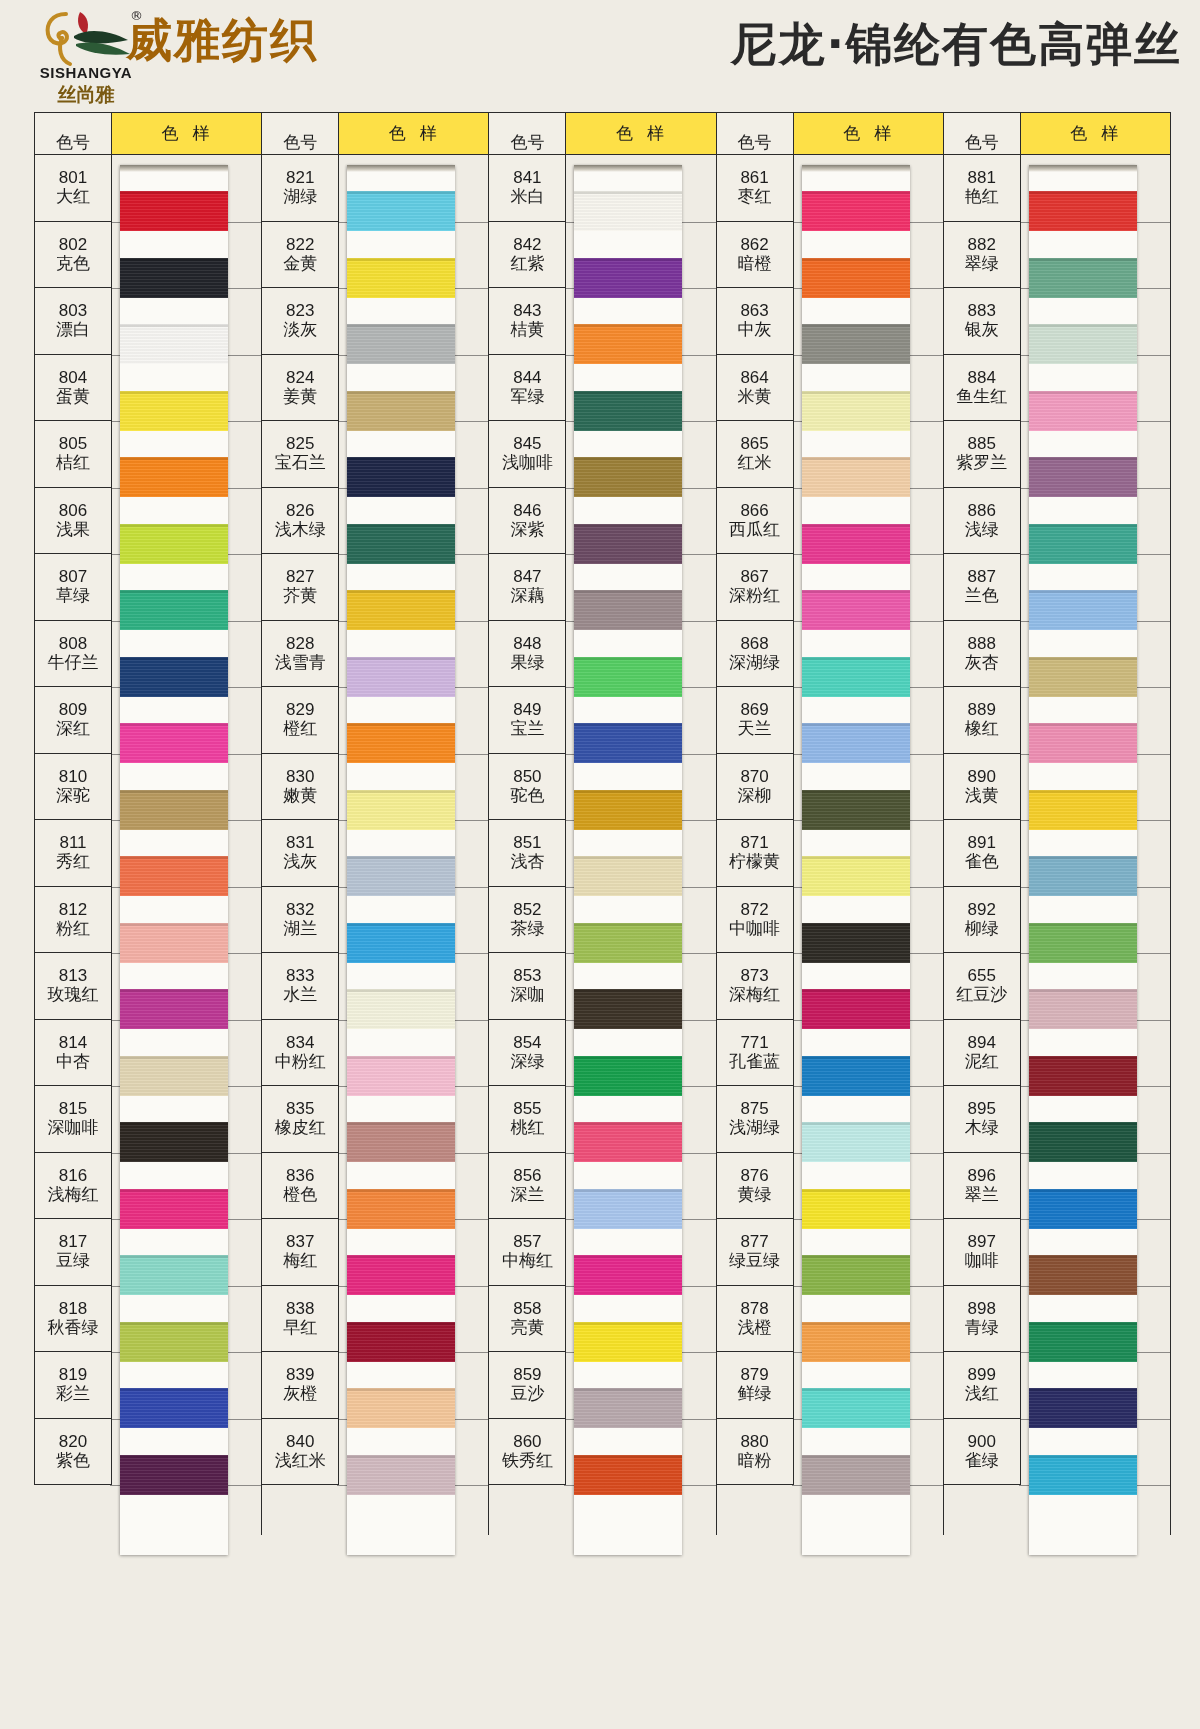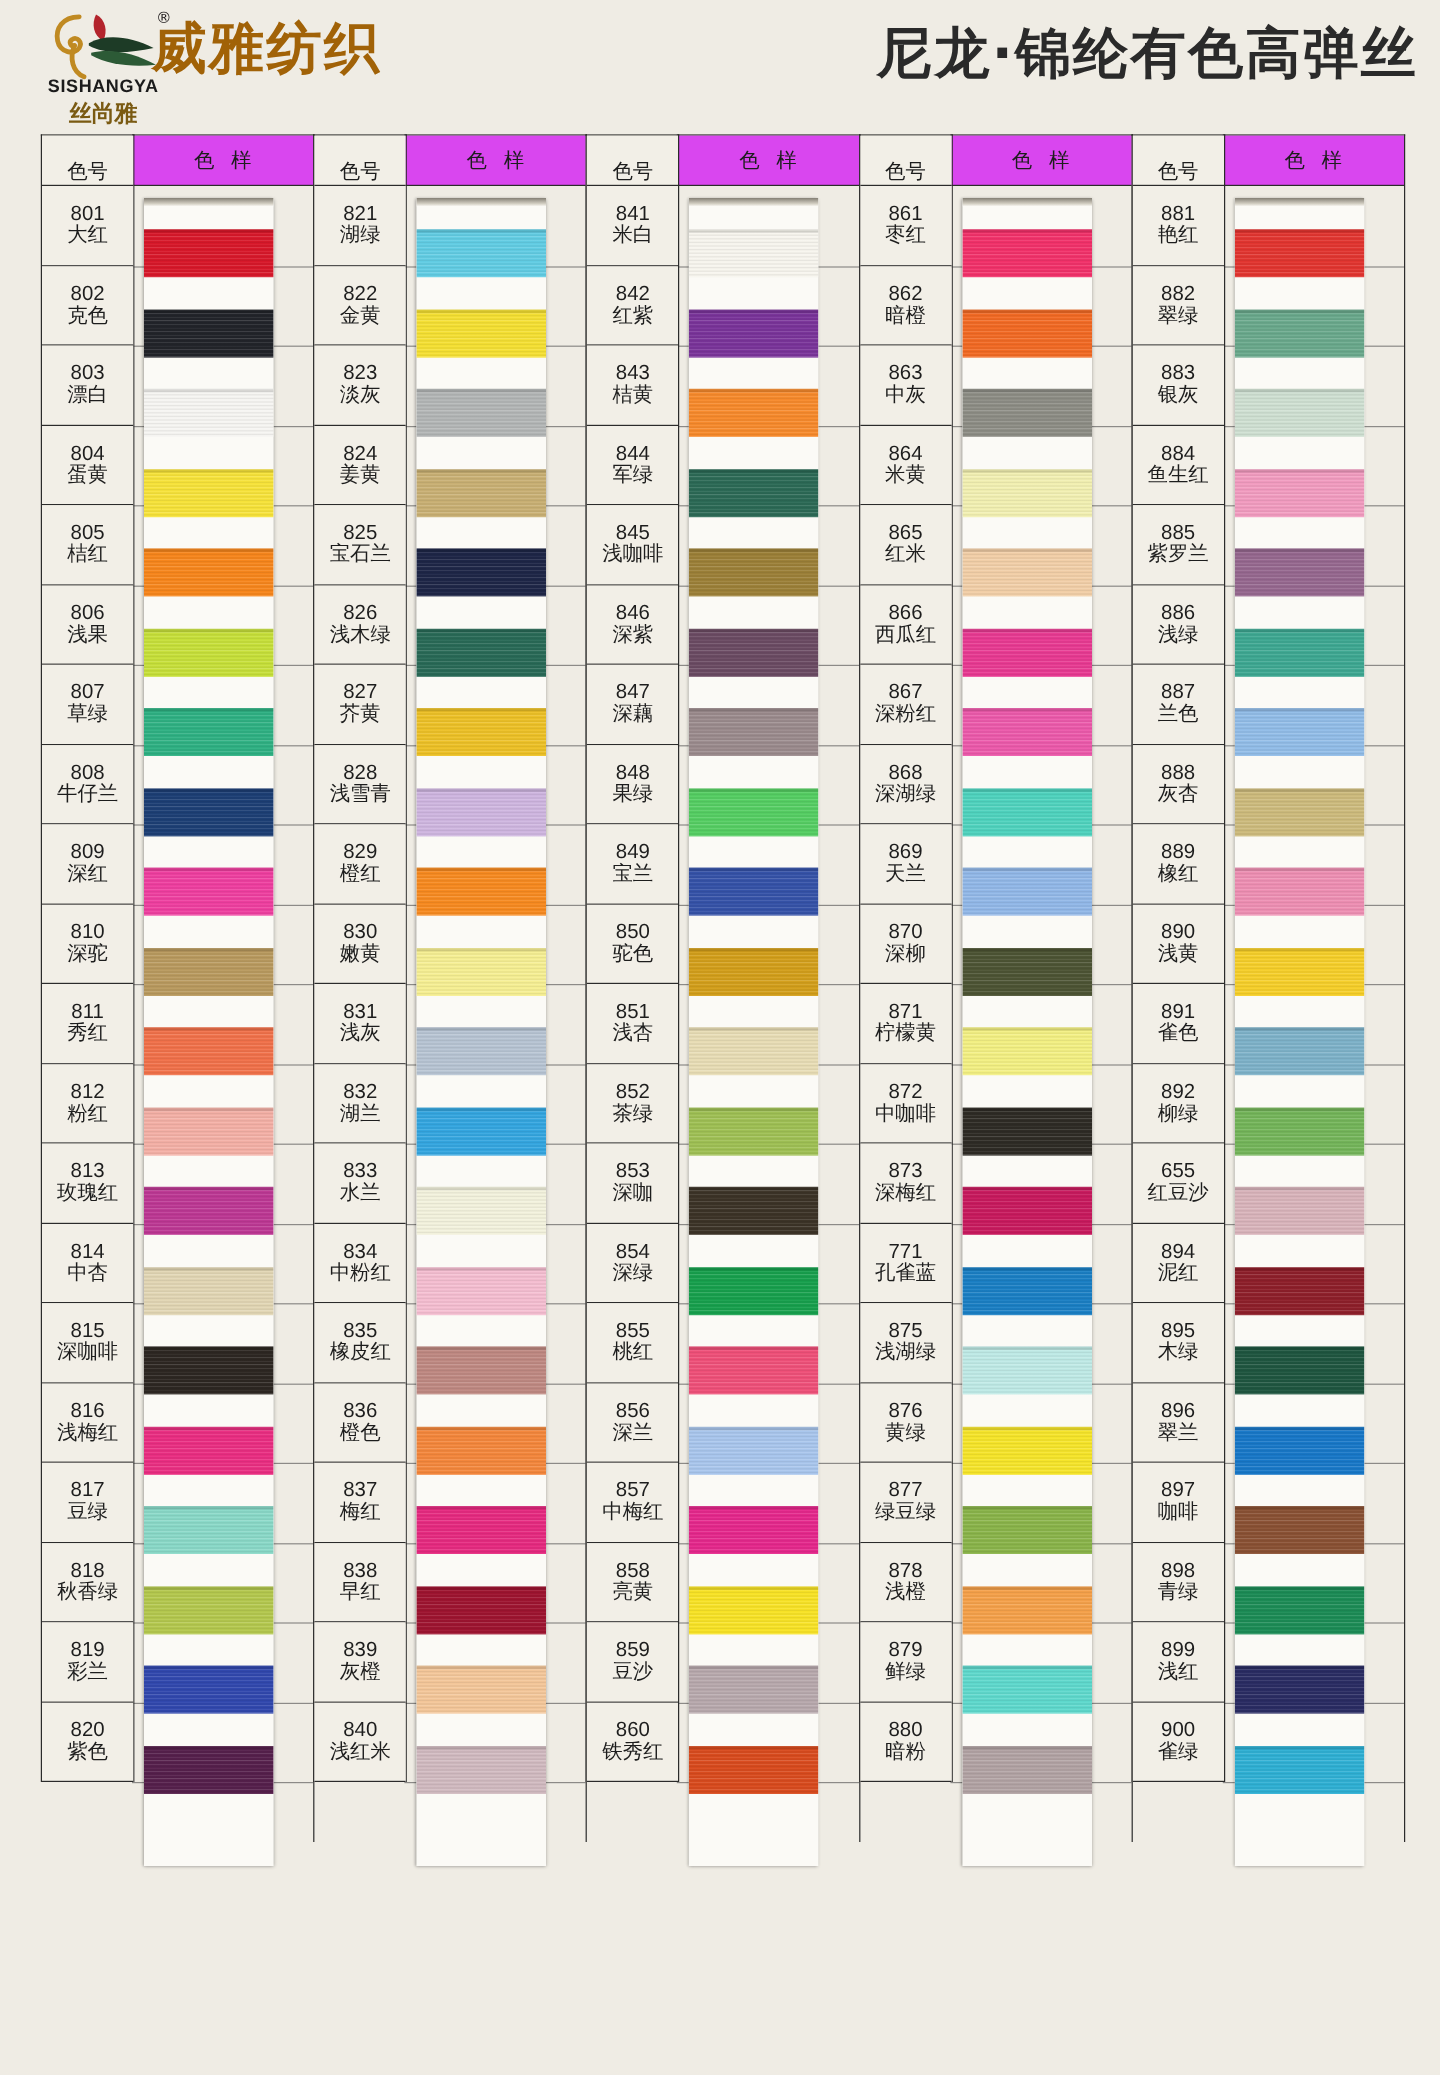--- a/index.html
+++ b/index.html
@@ -83,21 +83,21 @@
   }
   .head-label{font-size:17px;color:#1d1d1d;font-family:"DejaVu Sans",sans-serif;}
   .head-label.wide{letter-spacing:14px;padding-left:14px;}
 
   .sample-col{
     position:absolute;top:0;width:128px;
     border-top:1.6px solid #2b2b2b;border-right:1.6px solid #2b2b2b;
     z-index:1;
   }
   .sample-head{
-    height:42px;border-bottom:1.6px solid #2b2b2b;background:#d946ef;
+    height:42px;border-bottom:1.6px solid #2b2b2b;background:#fde047;
     display:flex;align-items:center;justify-content:center;box-sizing:border-box;
   }
   .sample-rows{position:relative;height:1380px;}
   .rowline{
     position:absolute;left:0;width:100%;height:0;
     border-bottom:1.2px solid #3a3a3a;opacity:.55;
   }
   
   .strip{
     position:absolute;left:10px;width:108px;

